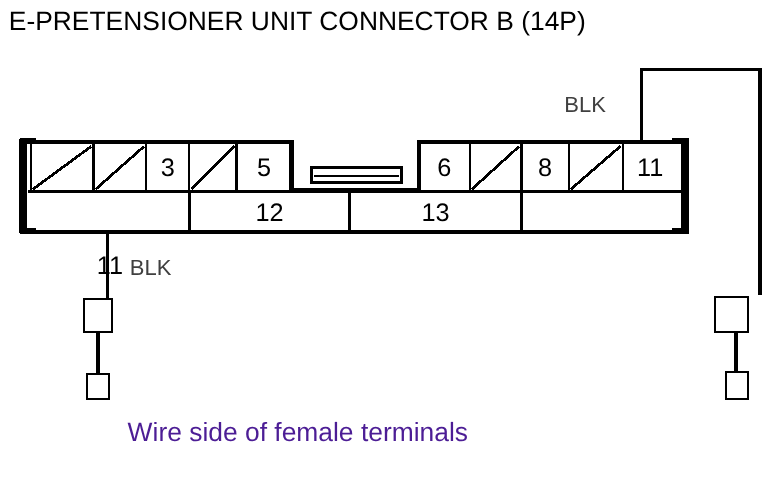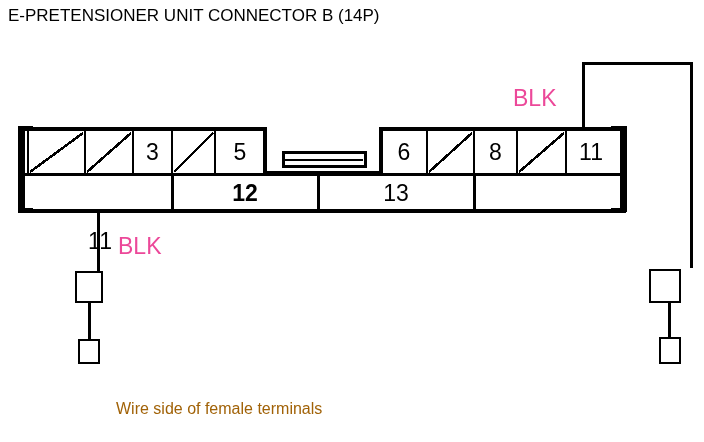--- a/index.html
+++ b/index.html
@@ -4,44 +4,44 @@
 <title>Connector Diagram</title>
 <style>
   html,body{margin:0;padding:0;background:#ffffff;}
   body{width:704px;height:442px;position:relative;overflow:hidden;
        font-family:"Liberation Sans",sans-serif;color:#000;}
 
   #diagram-root{position:absolute;left:0;top:0;width:704px;height:442px;}
 
   .title{
     position:absolute;left:8px;top:6px;
-    font-size:17px;letter-spacing:0px;white-space:nowrap;
+    font-size:24px;letter-spacing:0px;white-space:nowrap;
     font-family:"Liberation Sans",sans-serif;color:#000;
   }
   .caption{
-    position:absolute;left:116px;top:400px;
-    font-size:16px;white-space:nowrap;
-    font-family:"Liberation Sans",sans-serif;color:#a16207;
+    position:absolute;left:116px;top:380px;
+    font-size:24px;white-space:nowrap;
+    font-family:"Liberation Sans",sans-serif;color:#4c1d95;
   }
 
   
   svg.art{position:absolute;left:0;top:0;width:704px;height:442px;
           overflow:visible;}
   svg.art line, svg.art rect, svg.art polyline, svg.art path{
     shape-rendering:crispEdges;
   }
 
   
   .pinlabel{
     position:absolute;font-size:23px;color:#000;
     font-family:"Liberation Sans",sans-serif;
     text-align:center;line-height:1;white-space:nowrap;
   }
   .wirelabel{
-    position:absolute;font-size:23px;color:#ec4899;
+    position:absolute;font-size:20px;color:#404040;
     font-family:"Liberation Sans",sans-serif;white-space:nowrap;
   }
 </style>
 </head>
 <body>
 
 <div id="diagram-root">
 
   <div class="title">E-PRETENSIONER UNIT CONNECTOR B (14P)</div>
 
@@ -123,21 +123,21 @@
     </g>
   </svg>
 
   <div class="pinlabel" style="left:133px;top:141px;width:39px;">3</div>
   <div class="pinlabel" style="left:215px;top:141px;width:50px;">5</div>
   <div class="pinlabel" style="left:381px;top:141px;width:46px;">6</div>
   <div class="pinlabel" style="left:474px;top:141px;width:43px;">8</div>
   <div class="pinlabel" style="left:566px;top:141px;width:50px;">11</div>
 
   <div class="pinlabel" style="left:28px;top:182px;width:144px;margin-top:48px;">11</div>
-  <div class="pinlabel" style="left:172px;top:182px;width:146px;font-weight:bold;">12</div>
+  <div class="pinlabel" style="left:172px;top:182px;width:146px;">12</div>
   <div class="pinlabel" style="left:318px;top:182px;width:156px;text-align:center;">13</div>
 
   <div class="wirelabel" style="left:513px;top:85px;">BLK</div>
   <div class="wirelabel" style="left:118px;top:233px;">BLK</div>
 
   <div class="caption">Wire side of female terminals</div>
 
 </div>
 
 </body></html>

